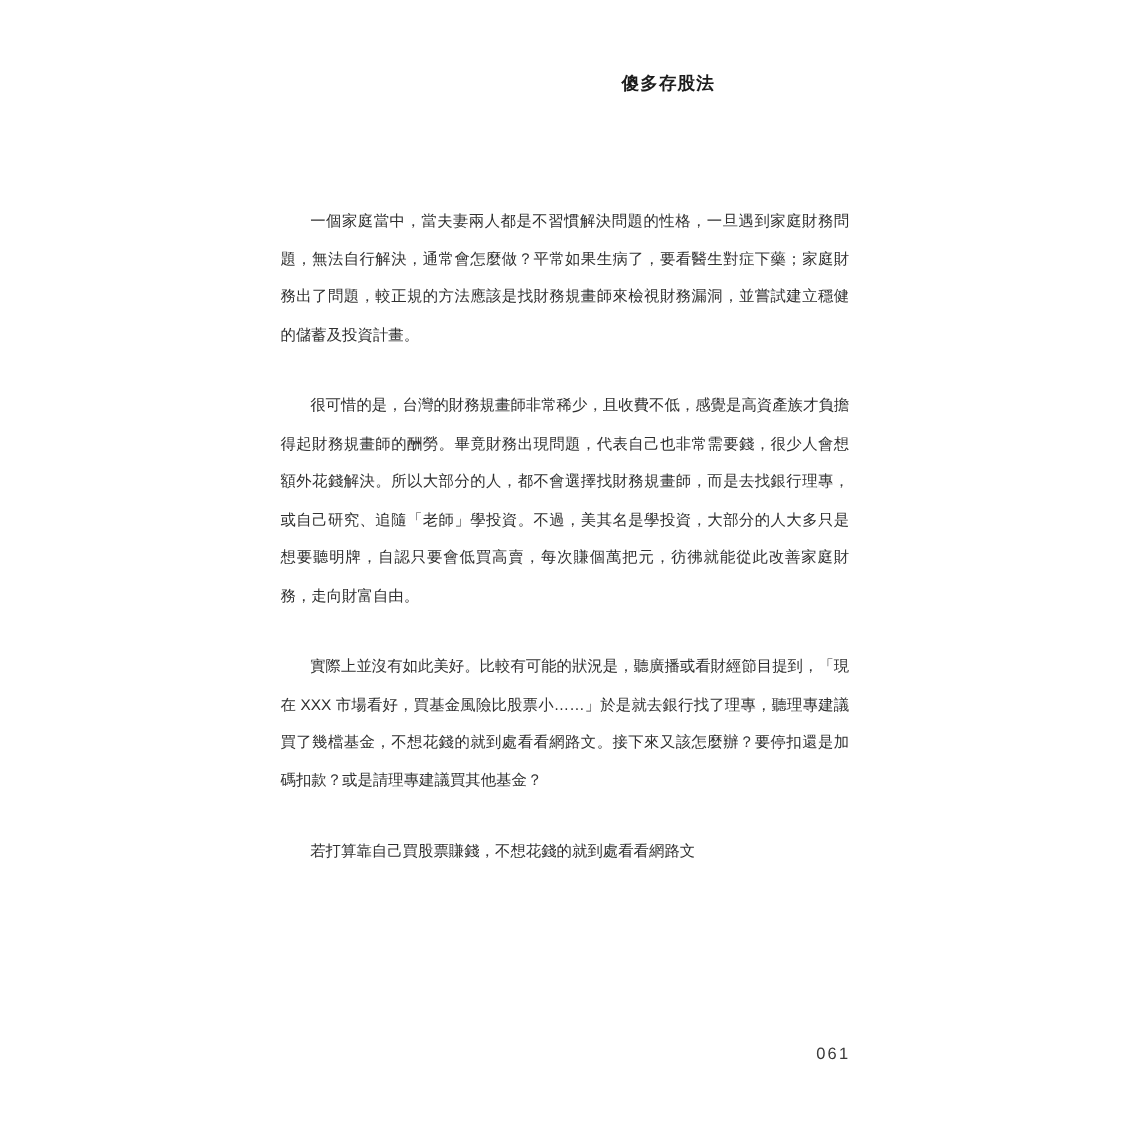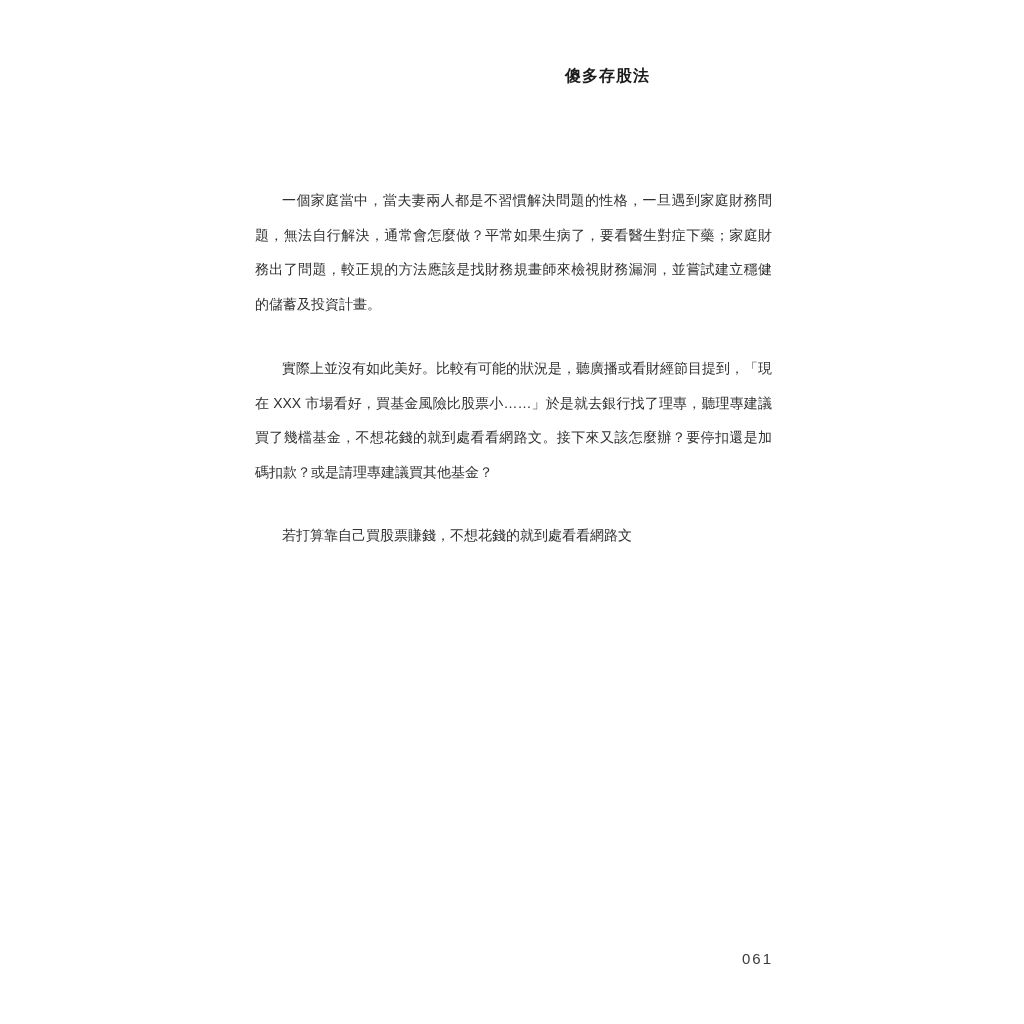--- a/index.html
+++ b/index.html
@@ -34,40 +34,40 @@
     line-height: 34.5px;
     text-align: justify;
     text-justify: inter-ideograph;
   }
   .body-text p {
     margin: 0 0 30px 0;
     text-indent: 27px;
   }
   .body-text p:last-child {
     margin-bottom: 0;
-    font-family: Liberation Mono, monospace;
   }
   .folio {
     position: absolute;
     top: 950px;
     left: 742px;
     font-size: 15px;
     font-weight: 300;
     letter-spacing: 2px;
     color: #3a3a3a;
   }
 </style>
 </head>
 <body>
 
 <div class="page">
 
   <div class="running-head">傻多存股法</div>
 
   <div class="body-text">
     <p>一個家庭當中，當夫妻兩人都是不習慣解決問題的性格，一旦遇到家庭財務問題，無法自行解決，通常會怎麼做？平常如果生病了，要看醫生對症下藥；家庭財務出了問題，較正規的方法應該是找財務規畫師來檢視財務漏洞，並嘗試建立穩健的儲蓄及投資計畫。</p>
+    <p>很可惜的是，台灣的財務規畫師非常稀少，且收費不低，感覺是高資產族才負擔得起財務規畫師的酬勞。畢竟財務出現問題，代表自己也非常需要錢，很少人會想額外花錢解決。所以大部分的人，都不會選擇找財務規畫師，而是去找銀行理專，或自己研究、追隨「老師」學投資。不過，美其名是學投資，大部分的人大多只是想要聽明牌，自認只要會低買高賣，每次賺個萬把元，彷彿就能從此改善家庭財務，走向財富自由。</p>
     <p>實際上並沒有如此美好。比較有可能的狀況是，聽廣播或看財經節目提到，「現在 XXX 市場看好，買基金風險比股票小……」於是就去銀行找了理專，聽理專建議買了幾檔基金，不想花錢的就到處看看網路文。接下來又該怎麼辦？要停扣還是加碼扣款？或是請理專建議買其他基金？</p>
     <p>若打算靠自己買股票賺錢，不想花錢的就到處看看網路文</p>
   </div>
 
   <div class="folio">061</div>
 
 </div>
 
 </body></html>

